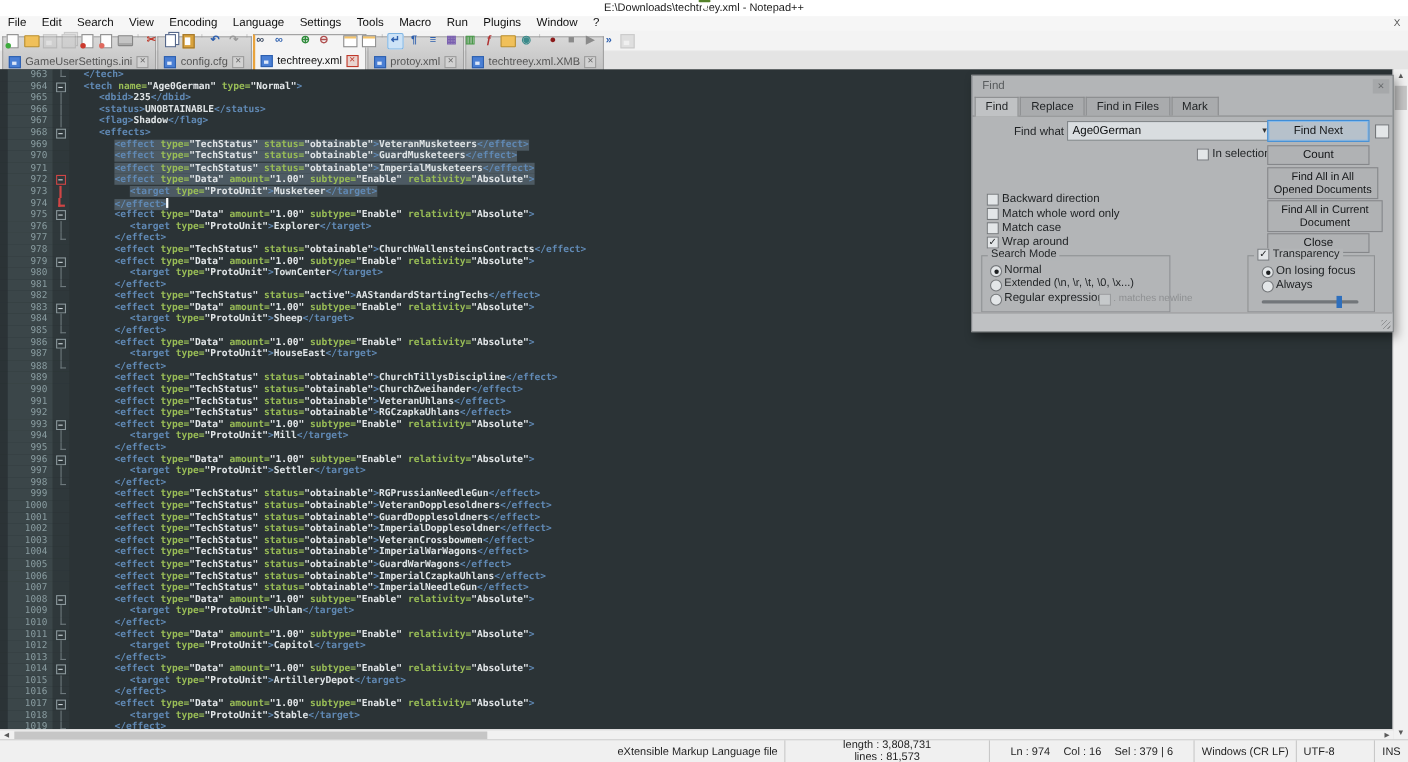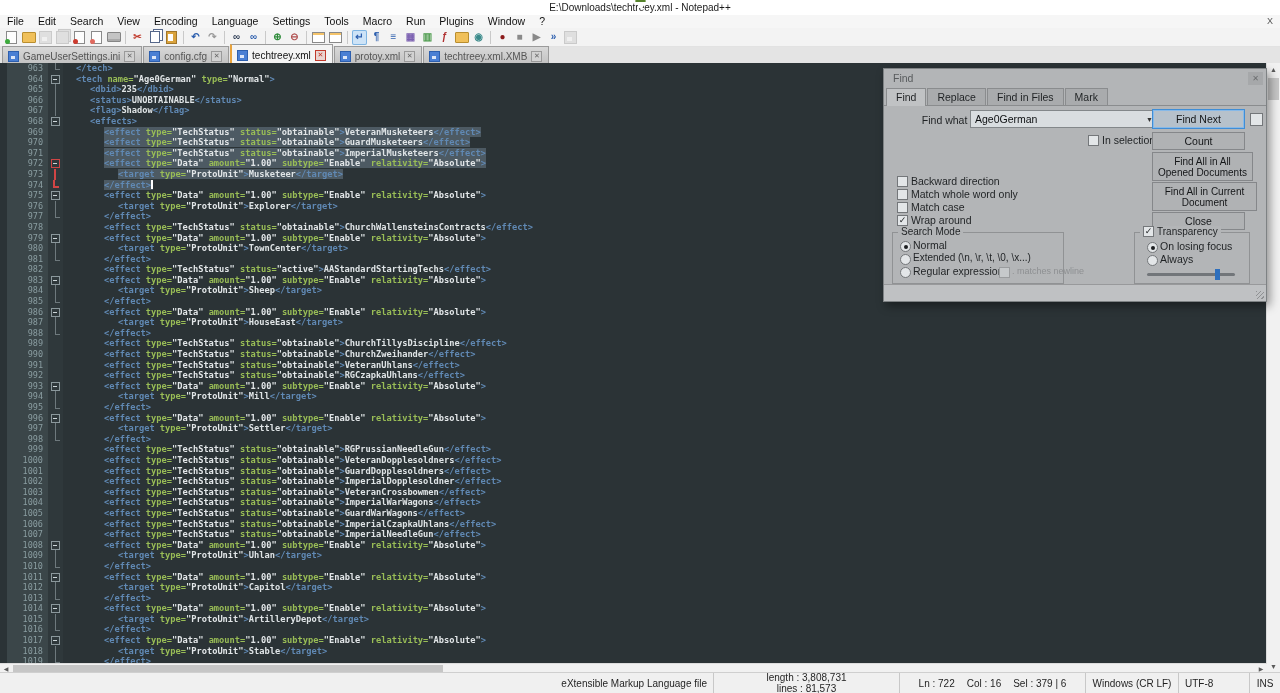--- a/index.html
+++ b/index.html
@@ -38,21 +38,21 @@
   .shp-copy{width:8px;height:10px;background:#fff;border:1px solid #55678a;box-shadow:3px -2px 0 -1px #fff,3px -2px 0 0 #55678a;}
   .shp-clip{width:9px;height:11px;background:#d9a23c;border:1px solid #a0762a;position:relative;}
   .shp-clip::after{content:"";position:absolute;left:1px;top:2px;width:5px;height:7px;background:#fdfdfd;}
   .ov-green::before,.ov-red::before,.ov-red2::before{content:"";position:absolute;left:1px;bottom:1px;width:5px;height:5px;border-radius:50%;z-index:2;}
   .ov-green::before{background:#3cab3c;}
   .ov-red::before{background:#cc3a2e;}
   .ov-red2::before{background:#e06a5f;}
 
   
   .tabbar{height:17px;background:#e4e4e4;display:flex;align-items:flex-end;padding-left:2px;border-bottom:1px solid #a8a8a8;}
-  .tab{display:flex;align-items:center;gap:4px;padding:3px 6px 1px 5px;font-size:10px;color:#555;
+  .tab{display:flex;align-items:center;gap:4px;padding:16px 6px 1px 5px;font-size:10px;color:#555;
        background:linear-gradient(#d8d8d8,#c2c2c2);border:1px solid #9b9b9b;border-bottom:none;margin-right:1px;height:13px;flex:none;}
   .tab.active{background:#f4f4f4;color:#111;height:15px;border-left:2px solid #e8a33d;}
   .tab-floppy{width:9px;height:9px;background:#4a7fd4;border:1px solid #2d5fae;position:relative;flex:none;}
   .tab-floppy::after{content:"";position:absolute;left:2px;top:4px;width:4px;height:3px;background:#dce6f8;}
   .tab-x{width:9px;height:9px;border:1px solid #9a9a9a;font-size:7px;line-height:8px;text-align:center;color:#666;background:#d2d2d2;flex:none;}
   .tab.active .tab-x{border-color:#c0392b;color:#c0392b;background:#e9d4d0;}
 
   
   .editor{position:absolute;top:63px;left:0;width:1267px;height:600px;background:#2b3336;overflow:hidden;}
   .line{display:flex;height:10.6px;font:bold 8.7px "DejaVu Sans Mono",monospace;white-space:pre;}
@@ -425,21 +425,21 @@
 
   <div class="statusbar">
     <div class="sb first">
         <span>eXtensible Markup Language file</span>
       </div>
     <div class="sb" style="width:185px;flex-direction:column;">
       <span>length : 3,808,731</span>
       <span>lines : 81,573</span>
     </div>
     <div class="sb" style="width:185px;">
-      <span>Ln : 722</span>
+      <span>Ln : 974</span>
       <span>Col : 16</span>
       <span>Sel : 379 | 6</span>
     </div>
     <div class="sb" style="width:92px;">
         <span>Windows (CR LF)</span>
       </div>
     <div class="sb" style="width:70px;justify-content:flex-start;">
         <span>UTF-8</span>
       </div>
     <div class="sb" style="width:30px;">

